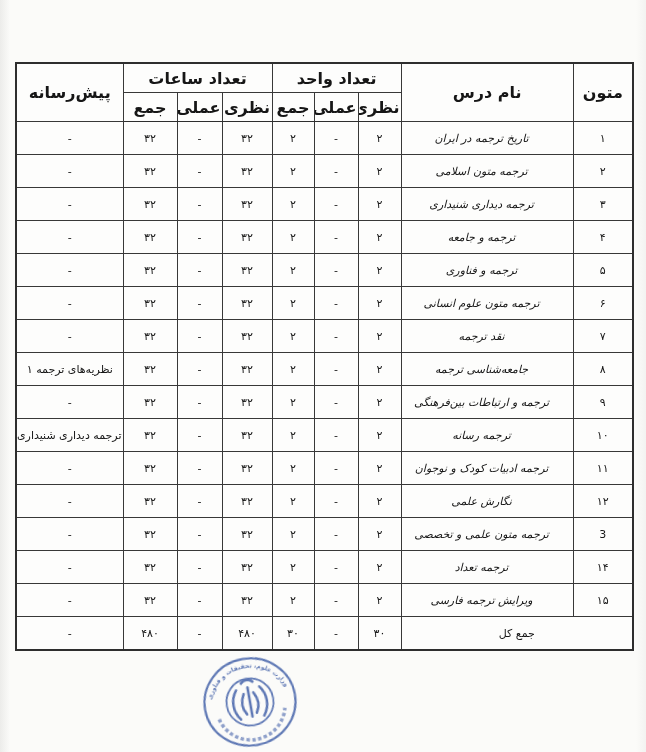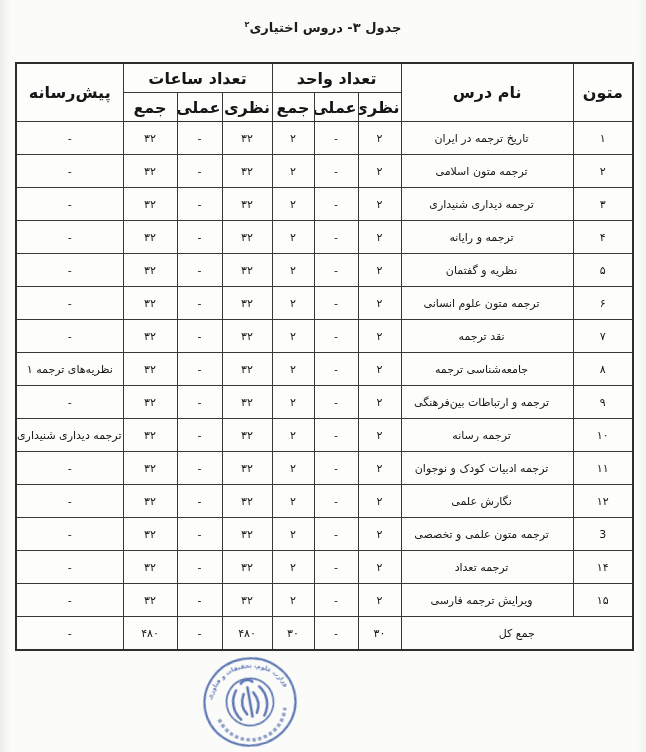--- a/index.html
+++ b/index.html
@@ -32,36 +32,35 @@
     text-align:center;vertical-align:middle;
     color:#161616;
     overflow:hidden;white-space:nowrap;
   }
   table.courses thead th{
     font-weight:bold;font-size:16px;height:26px;
     background:#fdfdfc;
   }
   table.courses thead tr:last-child th{border-bottom:1.5px solid #2e2e2e;}
   table.courses tbody td{font-size:11px;height:30px;font-weight:normal;}
-  td.name-cell{text-align:right;padding-right:12px;}
+  td.name-cell{text-align:right;padding-right:12px;font-style:italic;}
   td.prereq-cell{font-size:10.5px;}
   tr.total-row td{font-weight:bold;height:36px;font-size:11.5px;border-top:1.5px solid #2e2e2e;}
   .stamp{
     position:absolute;left:201px;top:653px;width:98px;height:98px;
     transform:rotate(-10deg);
     opacity:0.88;
     filter:blur(0.3px);
   }
 </style>
 </head>
 <body>
 
 <div class="page">
 
-  <div class="doc-title"><span>جدول ۳- دروس اختیاری</span><sup>۲</sup></div>
 
   <table class="courses">
     <colgroup>
       <col style="width:60px">
         <col style="width:172px">
       <col style="width:43px">
         <col style="width:44px">
         <col style="width:42px">
       <col style="width:50px">
         <col style="width:45px">
@@ -114,32 +113,32 @@
         <td>۲</td>
         <td>-</td>
         <td>۲</td>
         <td>۳۲</td>
         <td>-</td>
         <td>۳۲</td>
         <td class="prereq-cell">-</td>
       </tr>
       <tr>
         <td>۴</td>
-        <td class="name-cell">ترجمه و رایانه</td>
+        <td class="name-cell">ترجمه و جامعه</td>
         <td>۲</td>
         <td>-</td>
         <td>۲</td>
         <td>۳۲</td>
         <td>-</td>
         <td>۳۲</td>
         <td class="prereq-cell">-</td>
       </tr>
       <tr>
         <td>۵</td>
-        <td class="name-cell">نظریه و گفتمان</td>
+        <td class="name-cell">ترجمه و فناوری</td>
         <td>۲</td>
         <td>-</td>
         <td>۲</td>
         <td>۳۲</td>
         <td>-</td>
         <td>۳۲</td>
         <td class="prereq-cell">-</td>
       </tr>
       <tr>
         <td>۶</td>

